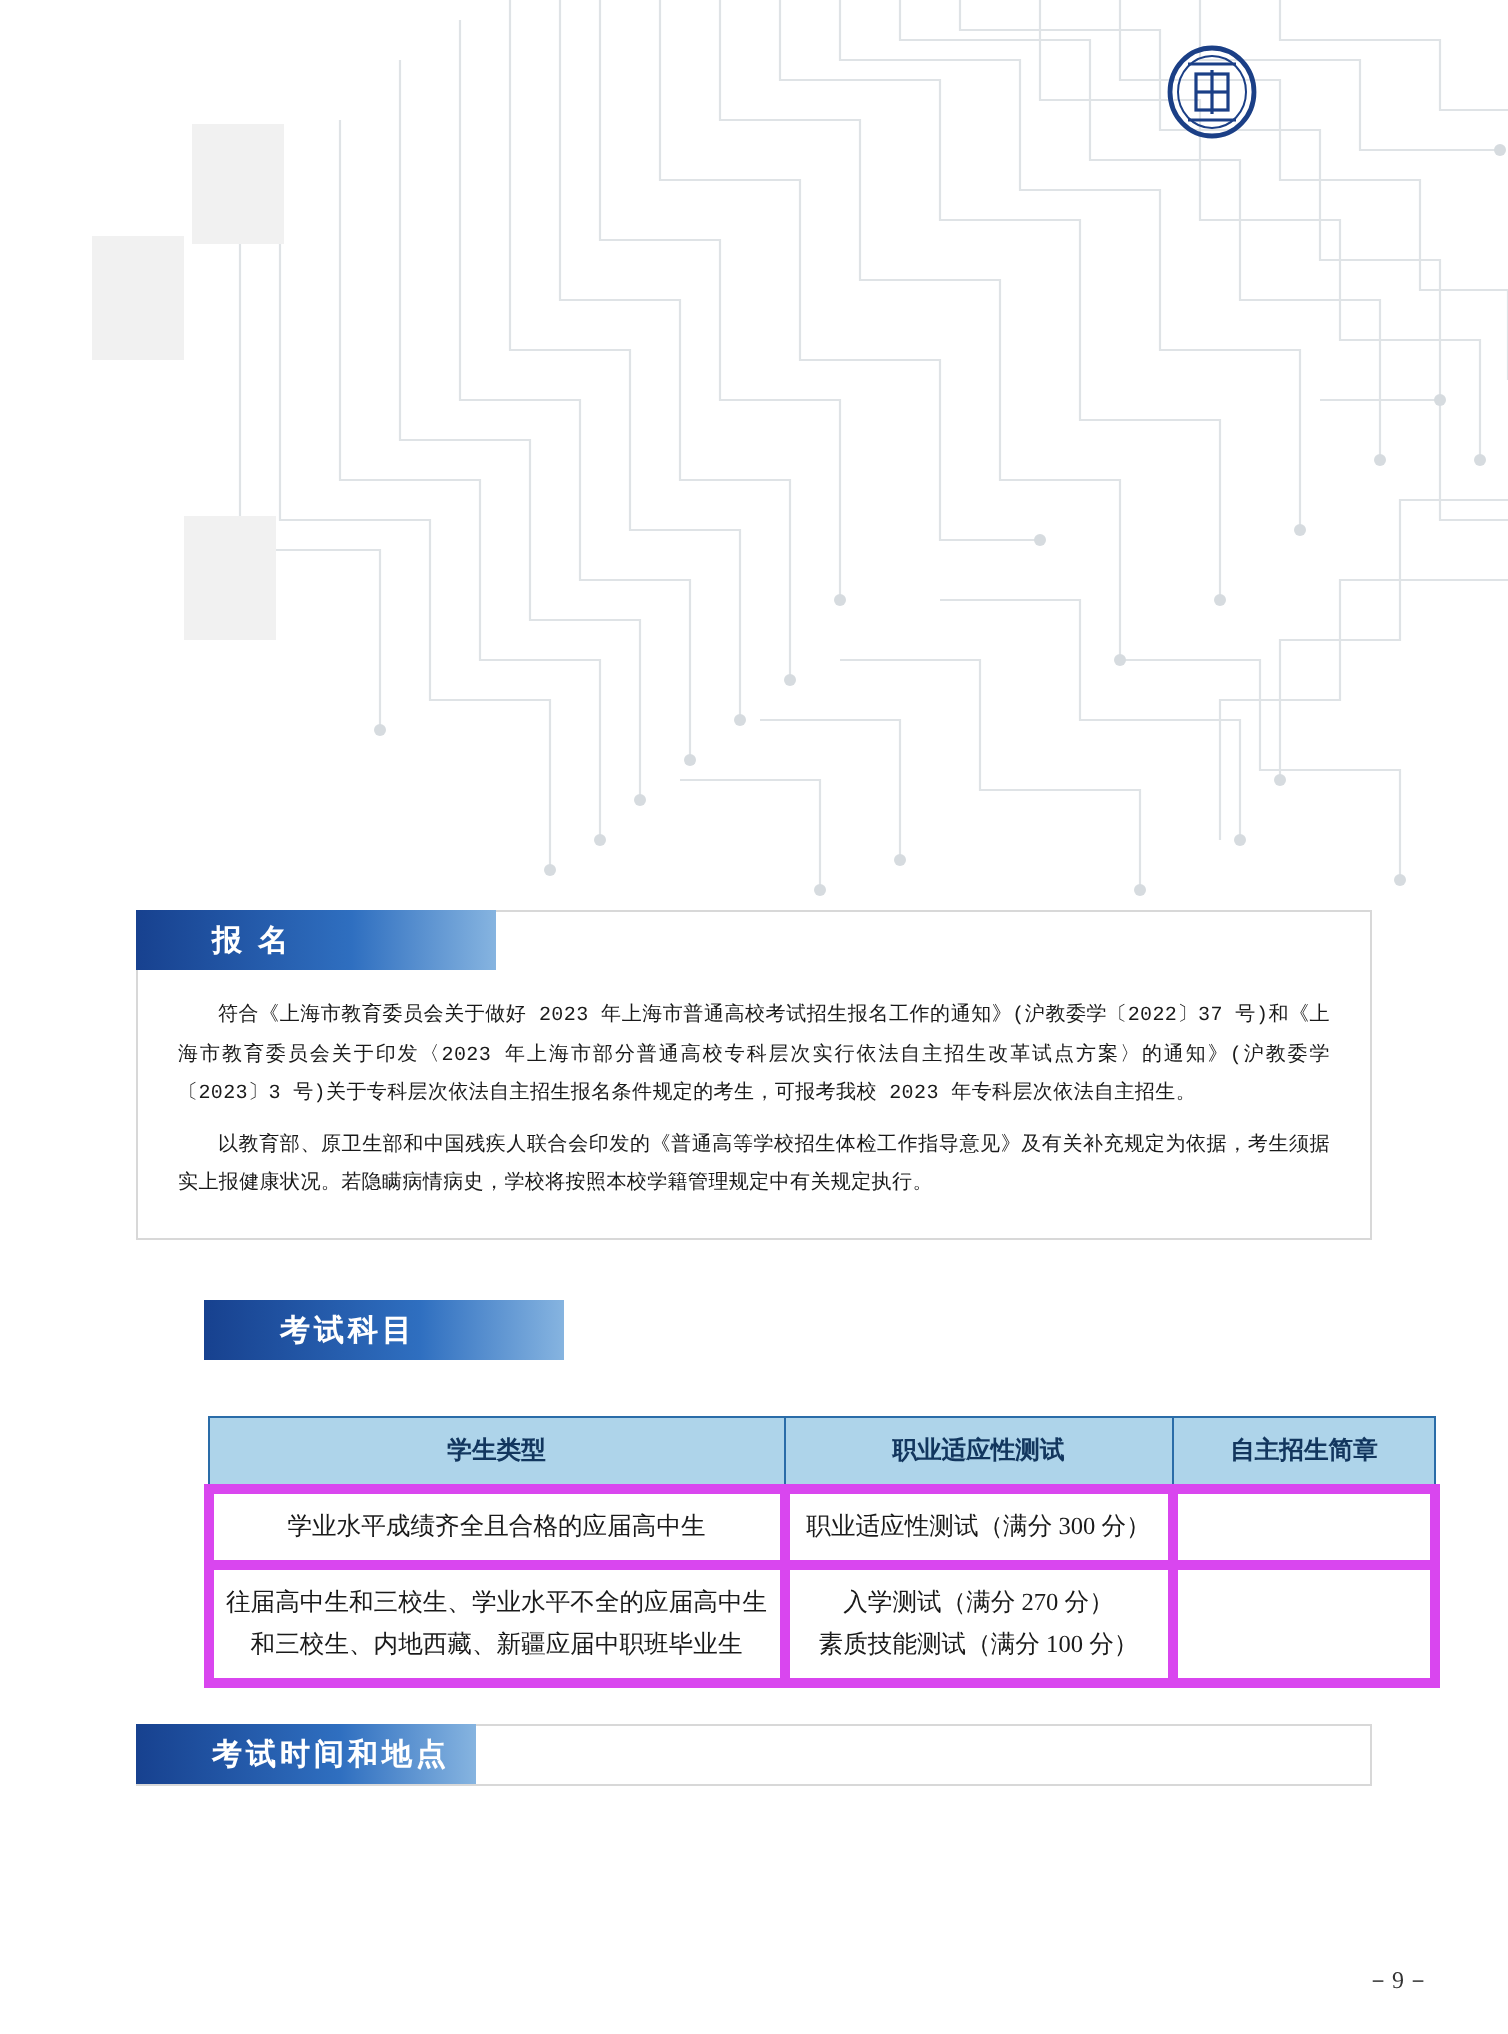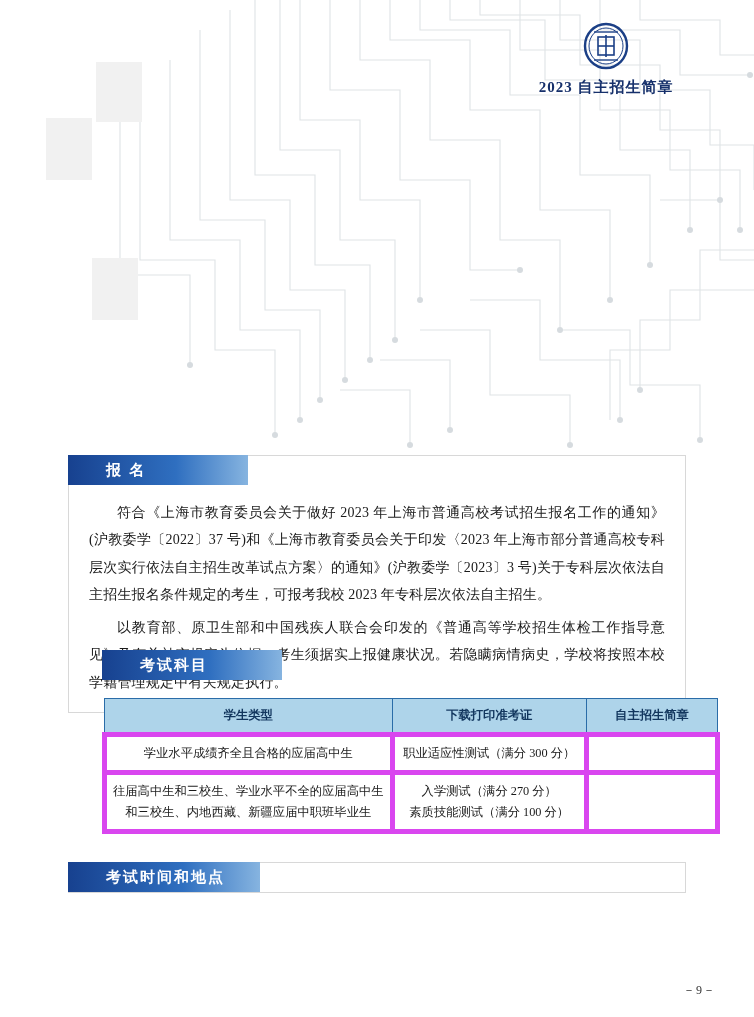--- a/index.html
+++ b/index.html
@@ -81,25 +81,26 @@
   }
   .banner-row {
     position: relative;
     margin-left: -1px;
     margin-top: -1px;
     text-align: center;
   }
 
   p.para {
     margin: 0 0 6px 0;
-    font-size: 14px;
+    font-size: 10px;
     line-height: 1.95;
     text-indent: 2em;
     text-align: justify;
     letter-spacing: 0.2px;
+    font-family: Liberation Mono, monospace;
   }
   p.para:last-child { margin-bottom: 0; }
 
   
   table.exam {
     border-collapse: collapse;
     width: 618px;
     font-size: 12.3px;
     font-family: "Liberation Serif", "DejaVu Serif", serif;
   }
@@ -199,43 +200,42 @@
     <svg width="46" height="48" viewBox="0 0 46 48">
       <ellipse cx="23" cy="24" rx="21" ry="22" fill="none" stroke="#1b3f86" stroke-width="2.4"></ellipse>
       <ellipse cx="23" cy="24" rx="17" ry="18" fill="none" stroke="#1b3f86" stroke-width="1"></ellipse>
       <rect x="15" y="15" width="16" height="18" fill="none" stroke="#1b3f86" stroke-width="1.6"></rect>
       <line x1="23" y1="13" x2="23" y2="35" stroke="#1b3f86" stroke-width="1.6"></line>
       <line x1="15" y1="24" x2="31" y2="24" stroke="#1b3f86" stroke-width="1.6"></line>
       <line x1="11" y1="38" x2="35" y2="38" stroke="#1b3f86" stroke-width="1.4"></line>
       <line x1="11" y1="10" x2="35" y2="10" stroke="#1b3f86" stroke-width="1.4"></line>
     </svg>
   </div>
-  <div class="logo-title">2023 自主招生简章</div>
 </div>
 
 <div class="block" style="top: 455px;">
   <div class="block-frame">
     <div class="banner-row">
       <div class="banner">报 名</div>
     </div>
     <div style="padding:14px 20px 16px 20px;">
       <p class="para">符合《上海市教育委员会关于做好 2023 年上海市普通高校考试招生报名工作的通知》(沪教委学〔2022〕37 号)和《上海市教育委员会关于印发〈2023 年上海市部分普通高校专科层次实行依法自主招生改革试点方案〉的通知》(沪教委学〔2023〕3 号)关于专科层次依法自主招生报名条件规定的考生，可报考我校 2023 年专科层次依法自主招生。</p>
       <p class="para">以教育部、原卫生部和中国残疾人联合会印发的《普通高等学校招生体检工作指导意见》及有关补充规定为依据，考生须据实上报健康状况。若隐瞒病情病史，学校将按照本校学籍管理规定中有关规定执行。</p>
     </div>
   </div>
 </div>
 
 <div class="block" style="top: 650px; padding-left: 34px;">
   <div class="banner">考试科目</div>
 
-  <table class="exam" style="margin-top:18px;">
+  <table class="exam" style="margin-top:28px;">
     <thead>
       <tr>
         <th style="width:258px;">学生类型</th>
-        <th style="width:196px;">下载打印准考证</th>
+        <th style="width:196px;">职业适应性测试</th>
         <th style="width:164px;">自主招生简章</th>
       </tr>
     </thead>
     <tbody>
       <tr>
         <td class="left-col cell-lines">
           <div>学业水平成绩齐全且合格的应届高中生</div>
         </td>
         <td class="cell-lines">
           <div>职业适应性测试（满分 300 分）</div>
@@ -253,18 +253,18 @@
         </td>
         <td></td>
       </tr>
     </tbody>
   </table>
 </div>
 
 <div class="block" style="top: 862px;">
   <div class="block-frame">
     <div class="banner-row">
-      <div class="banner" style="width:192px;">考试时间和地点</div>
+      <div class="banner" style="width:170px;">考试时间和地点</div>
     </div>
   </div>
 </div>
 
 <div class="page-num">－9－</div>
 
 </body></html>

